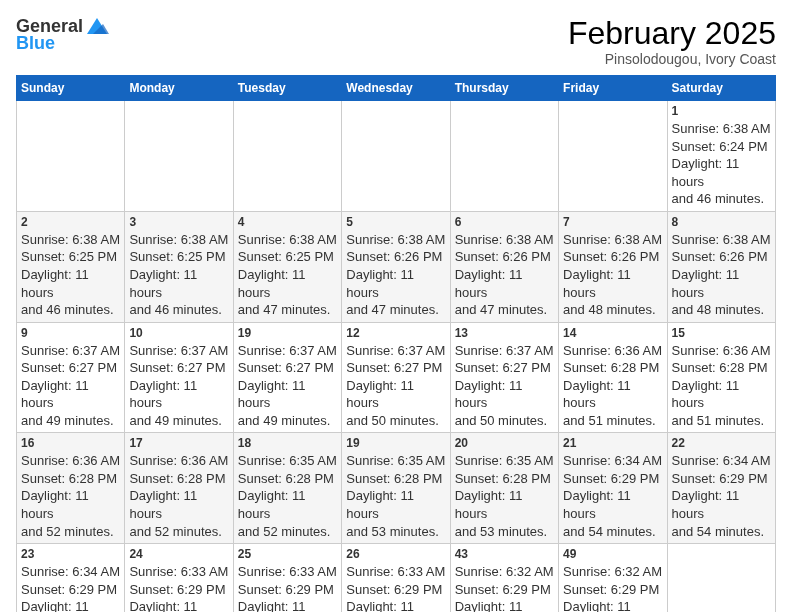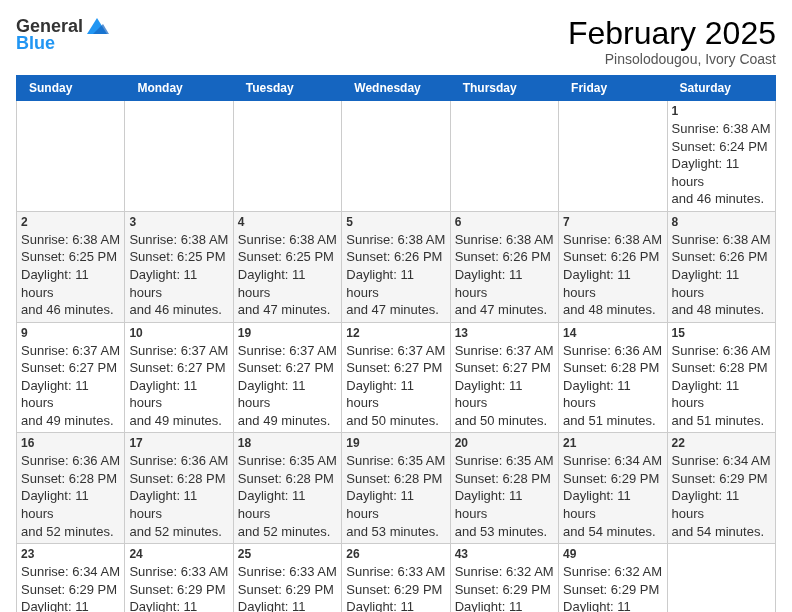--- a/index.html
+++ b/index.html
@@ -50,21 +50,21 @@
     .calendar-table {
       width: 100%;
       border-collapse: collapse;
       flex: 1;
     }
     .calendar-table th {
       background-color: #1565C0;
       color: #fff;
       font-size: 12px;
       font-weight: bold;
-      padding: 5px 12px;
+      padding: 5px 4px;
       text-align: left;
       border: 1px solid #1565C0;
     }
     .calendar-table td {
       border: 1px solid #ccc;
       vertical-align: top;
       padding: 3px 4px;
       width: calc(100% / 7);
       height: 78px;
       font-size: 9.5px;

